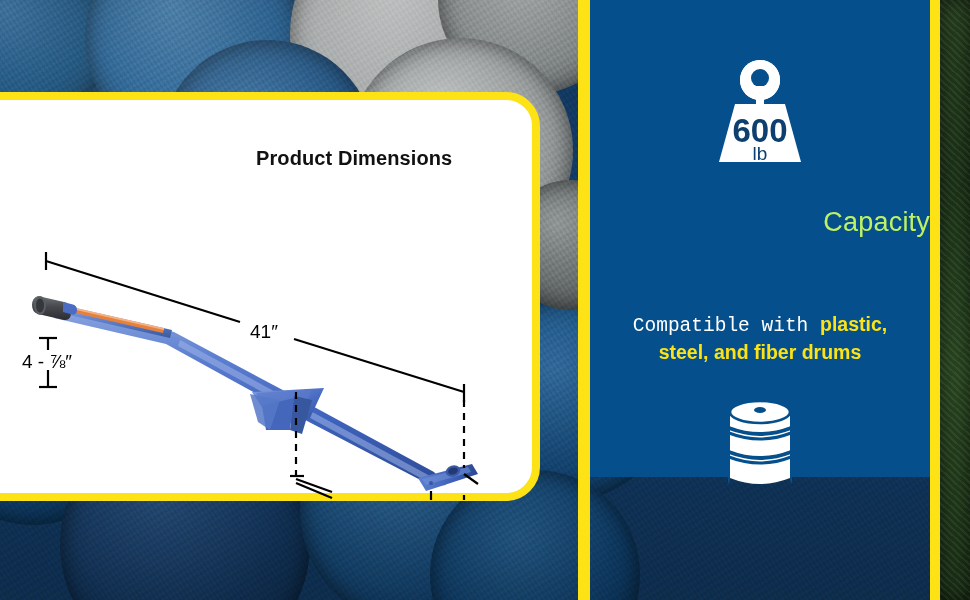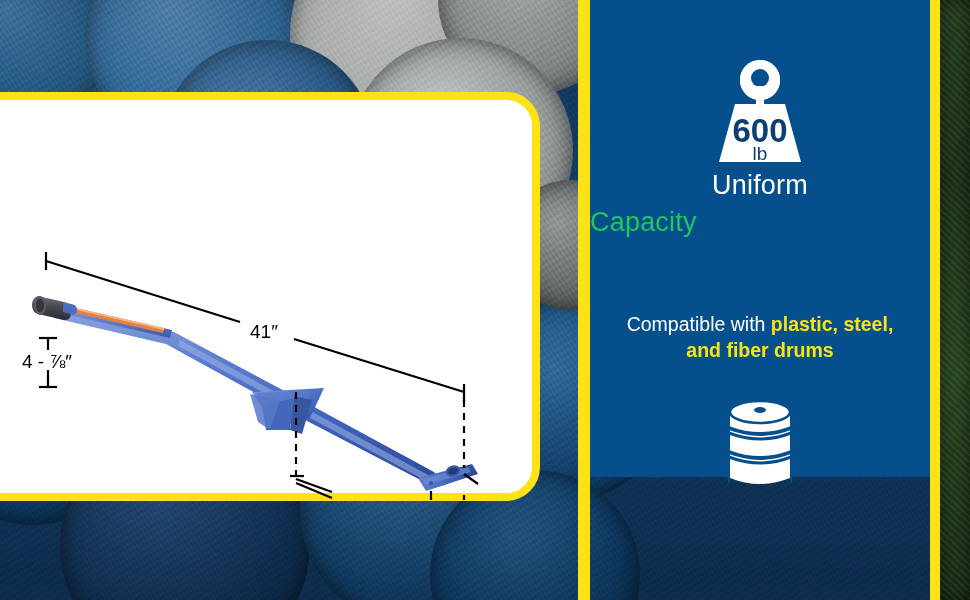--- a/index.html
+++ b/index.html
@@ -84,30 +84,30 @@
   }
 
   .weight-icon { position: absolute; left: 50%; top: 56px; transform: translateX(-50%); }
   .cap-line1 {
     position: absolute; top: 170px; left: 0; width: 100%;
     text-align: center; color: #ffffff;
     font-size: 27px; font-weight: normal; letter-spacing: .2px;
   }
   .cap-line2 {
     position: absolute; top: 207px; left: 0; width: 100%;
-    text-align: left; color: #22c55e;
+    text-align: right; color: #bef264;
     font-size: 27px; font-weight: normal; letter-spacing: .2px;
   }
   .compat {
     position: absolute; top: 312px; left: 24px; width: 292px;
     text-align: center; line-height: 1.32;
     font-size: 19.5px; color: #ffffff;
   }
   .compat .hi { color: #fde216; font-weight: bold; }
-  .compat .plain { font-weight: normal; }
+  .compat .plain { font-weight: normal; font-family: Liberation Mono, monospace; }
   .drum-icon { position: absolute; left: 50%; top: 392px; transform: translateX(-50%); }
 </style>
 </head>
 <body>
 
 <div id="stage">
 
   <div class="photo-bg">
     <div class="drum" style="left:-60px;  top:-46px;  width:170px; height:170px; background:radial-gradient(circle at 38% 32%, #3f7fb4, #1b5c8e 55%, #0d3c63);"></div>
     <div class="drum" style="left:85px;   top:-70px;  width:215px; height:215px; background:radial-gradient(circle at 40% 35%, #4a8cc0, #2166a0 58%, #0f4370);"></div>
@@ -121,20 +121,21 @@
     <div class="drum" style="left:300px;  top:392px;  width:235px; height:235px; background:radial-gradient(circle at 42% 32%, #3b7cb3, #1a5489 56%, #0b3257);"></div>
     <div class="drum" style="left:470px;  top:300px;  width:200px; height:200px; background:radial-gradient(circle at 42% 34%, #3a7db6, #19568d 56%, #0a3259);"></div>
     <div class="drum" style="left:430px;  top:470px;  width:210px; height:210px; background:radial-gradient(circle at 42% 32%, #2d6fa6, #124b80 56%, #082c4e);"></div>
     <div class="drum" style="left:505px;  top:180px;  width:130px; height:130px; background:radial-gradient(circle at 40% 34%, #9aa0a0, #707676 58%, #4c5252);"></div>
     <div class="shade"></div>
     <div class="grain"></div>
   </div>
 
   <div class="card">
 
+    <div class="card-title">Product Dimensions</div>
 
     <svg class="illus" viewBox="0 0 540 400">
       <defs>
         <linearGradient id="shaftG" x1="0" y1="0" x2="0" y2="1">
           <stop offset="0%" stop-color="#8fa8e0"></stop>
           <stop offset="28%" stop-color="#5d7fd0"></stop>
           <stop offset="62%" stop-color="#3f63bd"></stop>
           <stop offset="100%" stop-color="#2c4a96"></stop>
         </linearGradient>
         <linearGradient id="shaftG2" x1="0" y1="0" x2="0" y2="1">
@@ -246,21 +247,20 @@
       <path d="M 61 4 a 20 20 0 1 0 0.01 0 Z" fill="#ffffff"></path>
       <circle cx="61" cy="24" r="20" fill="#ffffff"></circle>
       <circle cx="61" cy="22" r="9" fill="#05508c"></circle>
       <rect x="57" y="30" width="8" height="22" fill="#ffffff"></rect>
 
       <path d="M 36 48 L 86 48 L 102 106 L 20 106 Z" fill="#ffffff"></path>
       <text x="61" y="86" text-anchor="middle" font-family="Liberation Sans, sans-serif" font-size="33" font-weight="bold" fill="#0d3f70">600</text>
       <text x="61" y="104" text-anchor="middle" font-family="Liberation Sans, sans-serif" font-size="19" fill="#0d3f70">lb</text>
     </svg>
 
-    <div class="cap-line1">Uniform</div>
     <div class="cap-line2">Capacity</div>
 
     <div class="compat"><span class="plain">Compatible with </span><span class="hi">plastic, steel, and fiber drums</span></div>
 
     <svg class="drum-icon" width="104" height="104" viewBox="0 0 104 104">
 
       <path d="M 22 20 L 22 86 q 30 12 60 0 L 82 20 Z" fill="#ffffff"></path>
 
       <ellipse cx="52" cy="20" rx="30" ry="11" fill="#ffffff"></ellipse>
       <ellipse cx="52" cy="20" rx="30" ry="11" fill="none" stroke="#05508c" stroke-width="2.6"></ellipse>

